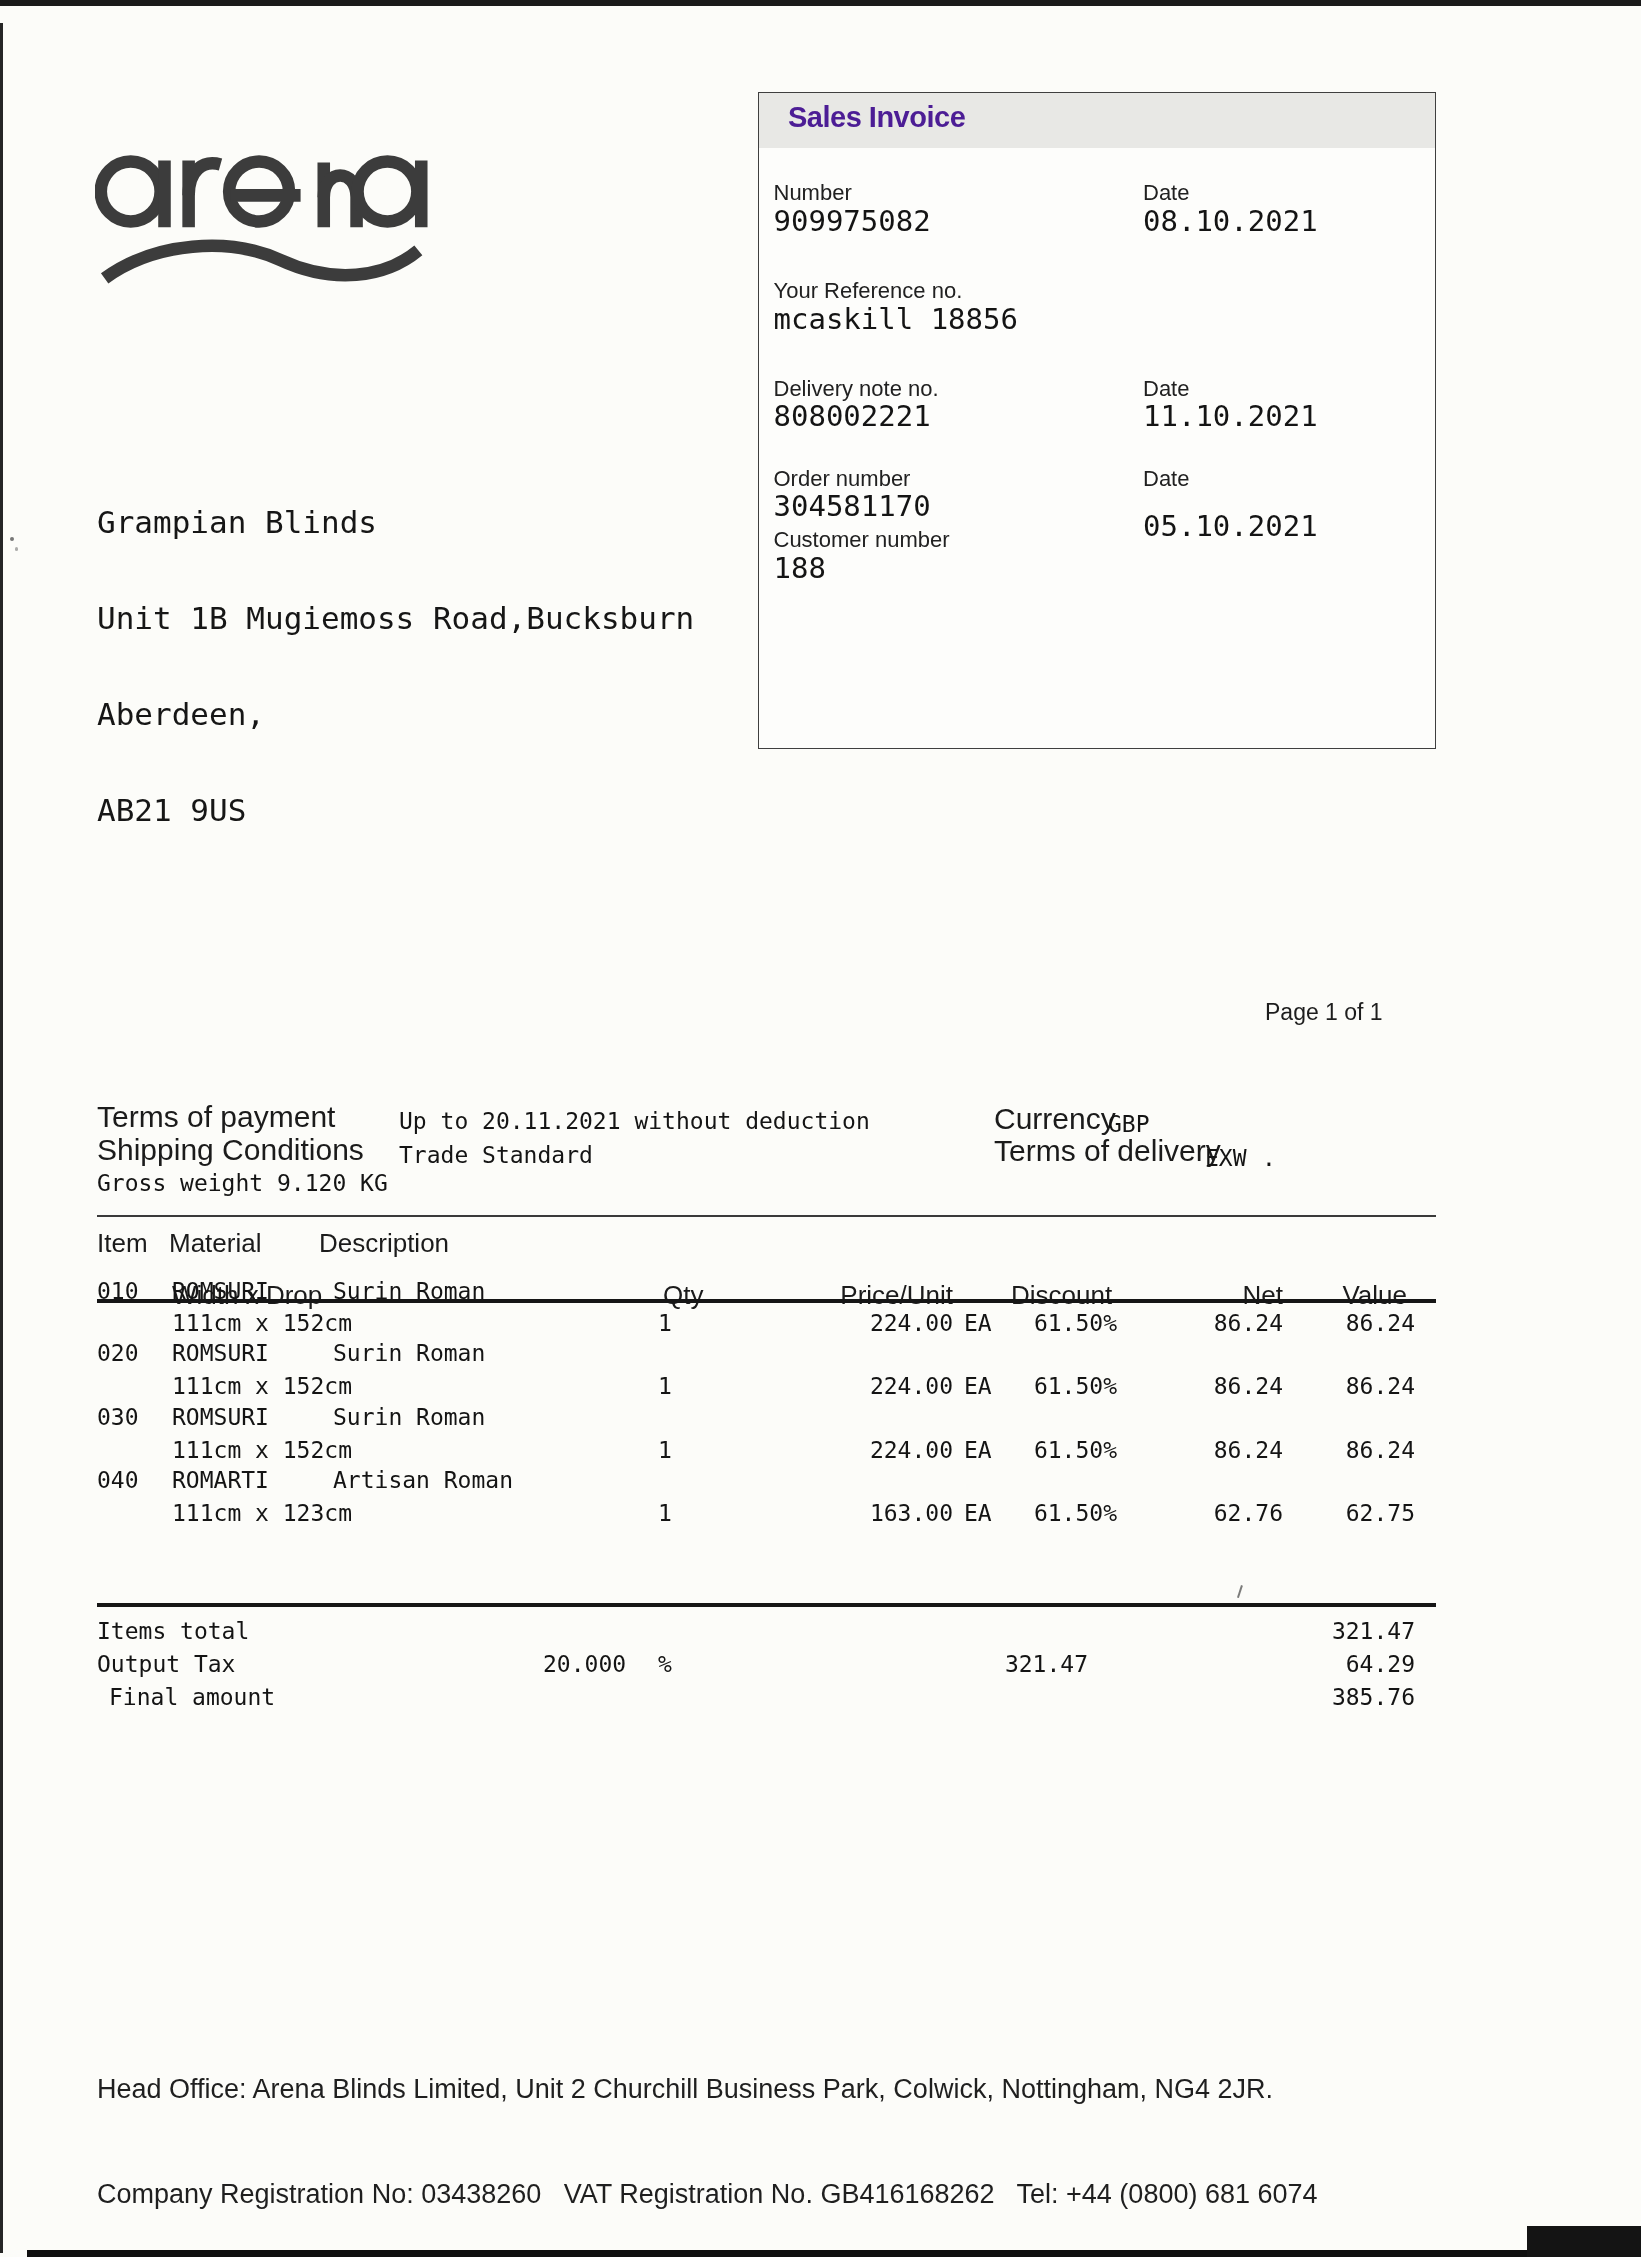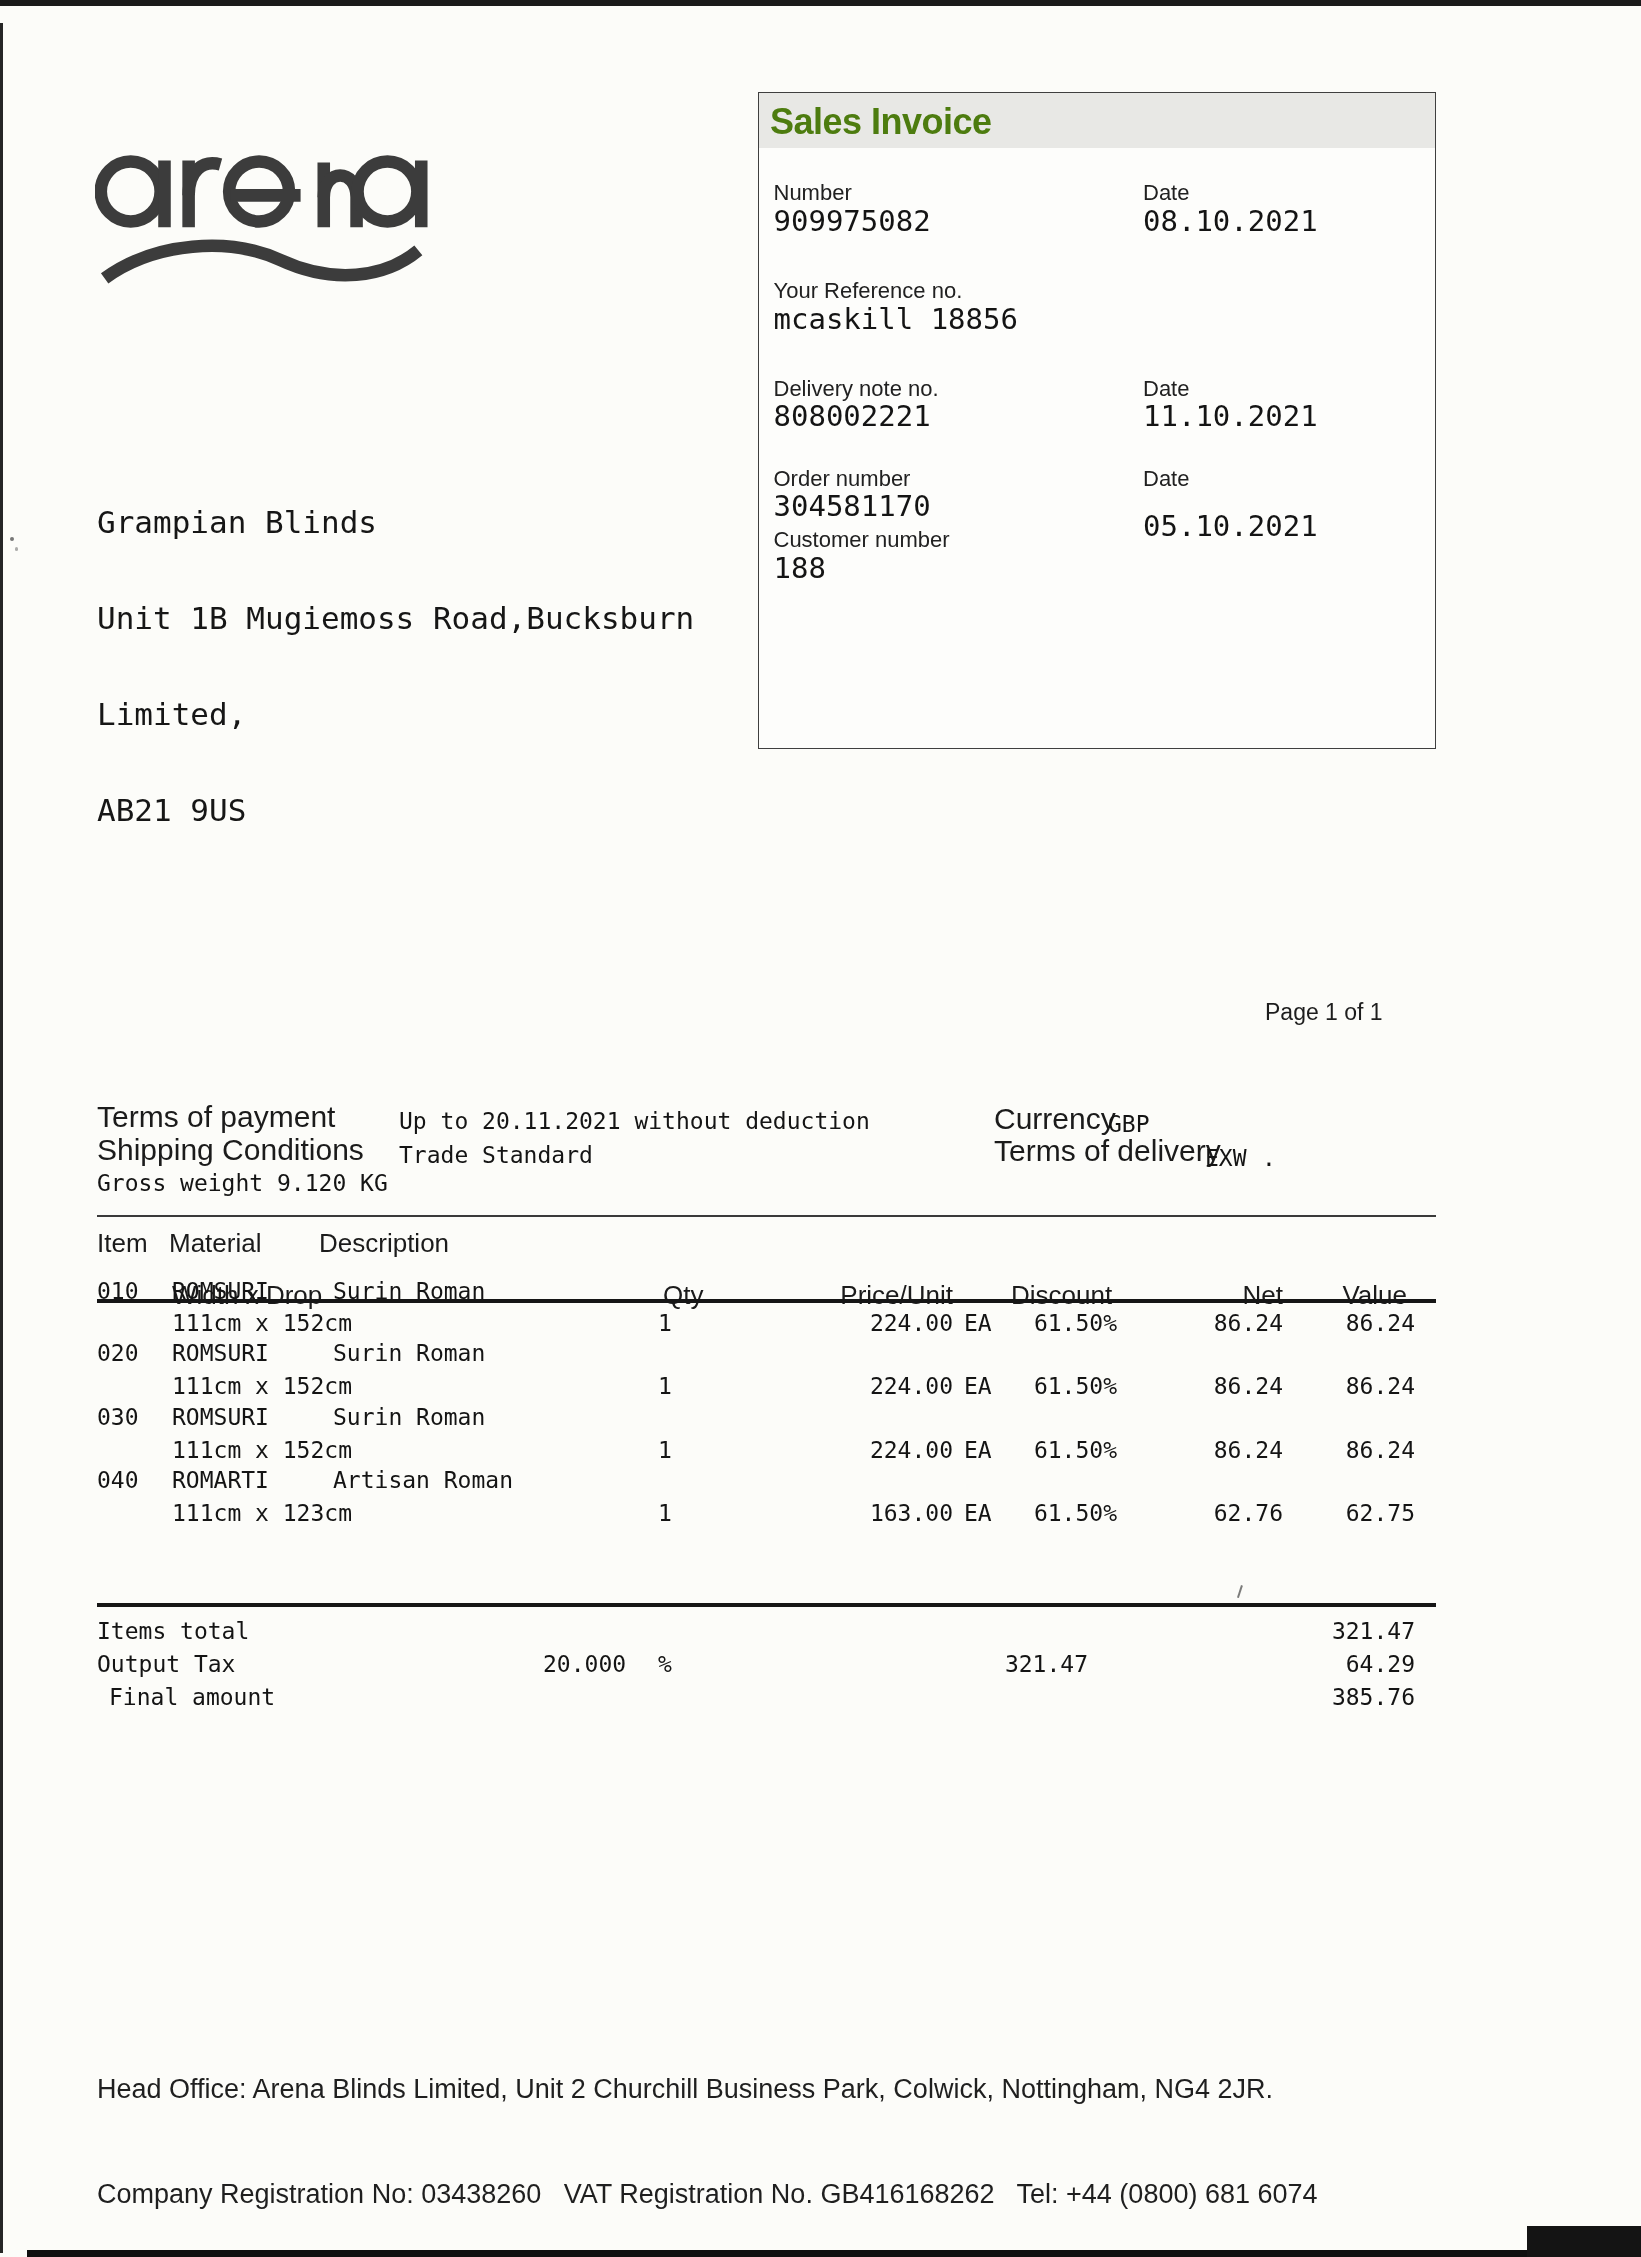--- a/index.html
+++ b/index.html
@@ -17,21 +17,21 @@
   .edge-corner{left:1527px;top:2226px;width:114px;height:31px;background:#141414;}
   .margin-dot{width:3.9px;height:3.9px;border-radius:50%;background:#777;}
   
   .logo-svg{left:95px;top:147px;}
   .sr{position:absolute;left:0;top:0;width:1px;height:1px;overflow:hidden;opacity:0;}
   
   .address{left:97px;top:442px;font-size:31px;line-height:32px;color:#161616;white-space:pre;}
   
   .inv-box{left:758px;top:92px;width:678px;height:657px;border:1.9px solid #3f3f3f;background:#fdfdfb;box-sizing:border-box;}
   .inv-head{position:absolute;left:0;top:0;width:100%;height:55px;background:#e8e8e5;}
-  .inv-title{position:absolute;left:11px;top:7.7px;font-size:36px;font-weight:700;letter-spacing:-0.5px;color:#4d7c0f;}
+  .inv-title{position:absolute;left:29px;top:7.7px;font-size:29px;font-weight:700;letter-spacing:-0.5px;color:#4c1d95;}
   .lbl{font-size:22px;color:#212121;white-space:nowrap;}
   .val{font-size:29px;color:#141414;white-space:nowrap;}
   
   .big-lbl{font-size:30px;color:#1b1b1b;white-space:nowrap;}
   .sm-val{font-size:23px;color:#141414;white-space:nowrap;}
   
   .page-num{left:1265px;top:999px;font-size:23px;color:#1d1d1d;}
   
   .rule{left:97px;width:1339px;background:#1d1d1d;}
   .rule-thin{top:1215px;height:1.9px;background:#3a3a3a;}
@@ -78,21 +78,21 @@
         <line x1="338" y1="14" x2="338" y2="83"></line>
 
         <path d="M10,136 C62,98 140,93 192,117 C246,142 300,136 335,107"></path>
       </g>
     </svg>
   </div>
 
   <div class="abs address mono">
     <div>Grampian Blinds</div>
     <div>Unit 1B Mugiemoss Road,Bucksburn</div>
-    <div>Limited,</div>
+    <div>Aberdeen,</div>
     <div>AB21 9US</div>
   </div>
 
   <div class="abs inv-box">
     <div class="inv-head">
       <div class="inv-title sans">Sales Invoice</div>
     </div>
 
     <div class="abs lbl sans" style="left:14.5px;top:87px;">Number</div>
     <div class="abs val mono" style="left:14.5px;top:111px;">909975082</div>

